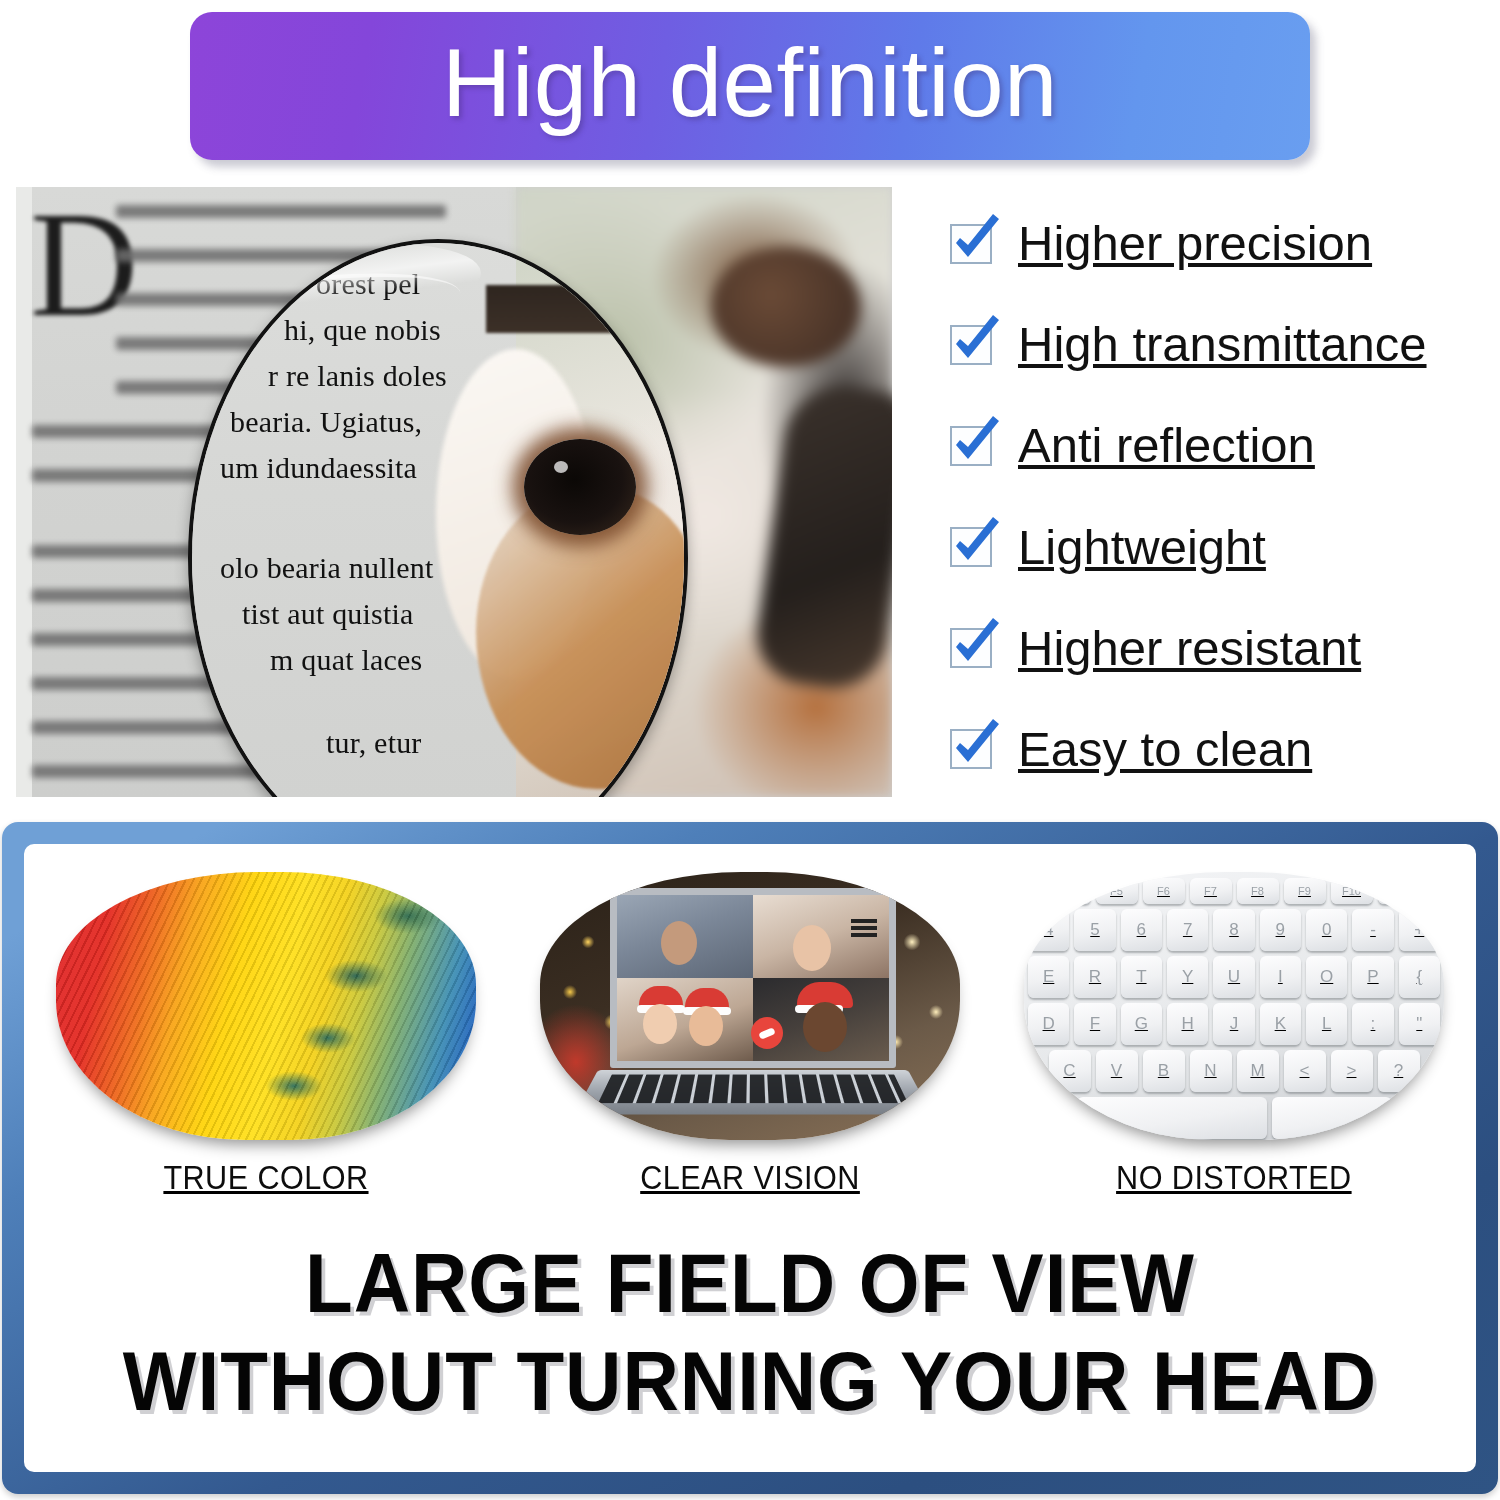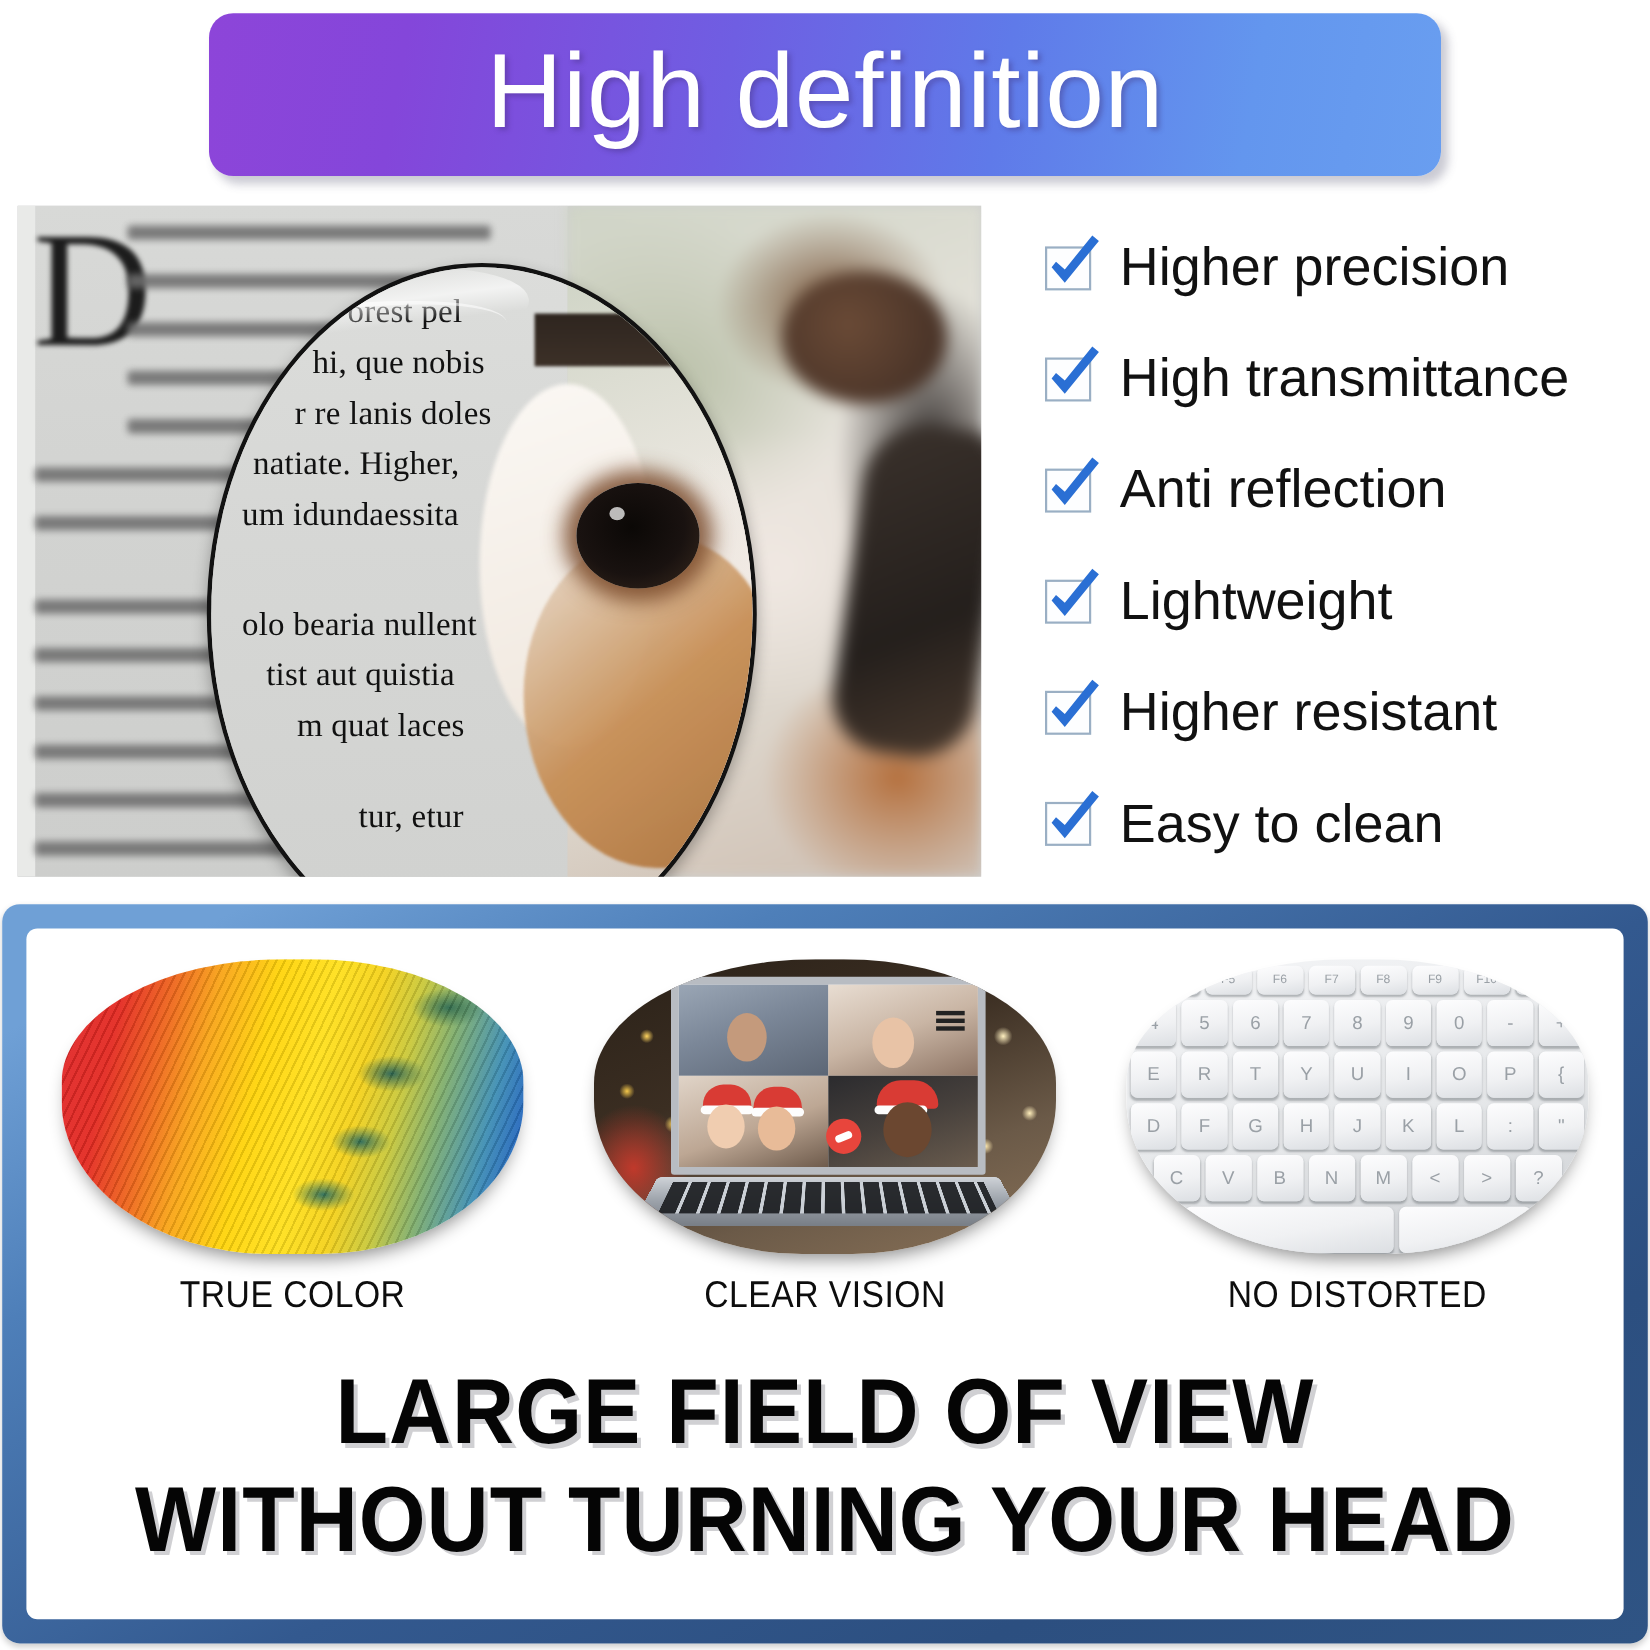--- a/index.html
+++ b/index.html
@@ -228,20 +228,21 @@
     background: #fdfeff;
   }
   .checkbox svg { position: absolute; left: -3px; top: -13px; overflow: visible; }
   .feature-label {
     font-family: "Liberation Sans", sans-serif;
     font-size: 49px;
     font-weight: 400;
     color: #111;
     white-space: nowrap;
     line-height: 1;
+    text-decoration: underline;
   }
 
   
   .bottom-panel {
     position: absolute;
     left: 2px;
     top: 822px;
     width: 1496px;
     height: 672px;
     border-radius: 16px;
@@ -260,21 +261,21 @@
   }
 
   .lens-row {
     position: absolute;
     left: 0; top: 28px;
     width: 100%;
     display: flex;
     justify-content: space-around;
     align-items: flex-start;
   }
-  .lens-item { width: 430px; display:flex; flex-direction:column; align-items:center; }
+  .lens-item { width: 430px; display:flex; flex-direction:column; align-items:center;text-decoration:underline; }
 
   .lens-shape {
     width: 420px; height: 268px;
     border-radius: 48% 46% 44% 45% / 42% 42% 52% 52%;
     overflow: hidden;
     box-shadow: 0 10px 16px -6px rgba(0,0,0,0.45);
     position: relative;
   }
 
   
@@ -453,21 +454,21 @@
         <div class="dog-snout"></div>
         <div class="dog-ear"></div>
       </div>
 
       <div class="lens">
         <div class="lens-inner">
           <div class="lens-text-half">
             <div class="sharp-line" style="left:300px; top:78px;">orest  pel</div>
             <div class="sharp-line" style="left:268px; top:124px;">hi,  que  nobis</div>
             <div class="sharp-line" style="left:252px; top:170px;">r  re  lanis  doles</div>
-            <div class="sharp-line" style="left:214px; top:216px;">natiate.  Higher,</div>
+            <div class="sharp-line" style="left:214px; top:216px;">bearia.  Ugiatus,</div>
             <div class="sharp-line" style="left:204px; top:262px;">um      idundaessita</div>
             <div class="sharp-line" style="left:204px; top:362px;text-align:center;">olo  bearia  nullent</div>
             <div class="sharp-line" style="left:226px; top:408px;">tist  aut  quistia</div>
             <div class="sharp-line" style="left:254px; top:454px;">m quat laces</div>
             <div class="sharp-line" style="left:310px; top:500px;margin-top:37px;">tur,  etur</div>
           </div>
           <div class="lens-dog">
             <div class="dog-top-dark"></div>
             <div class="dog-white"></div>
             <div class="dog-muzzle"></div>

